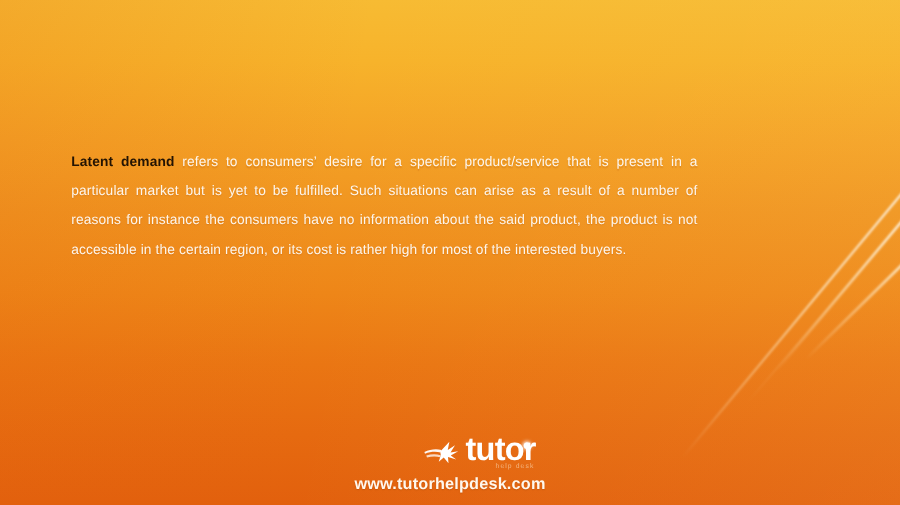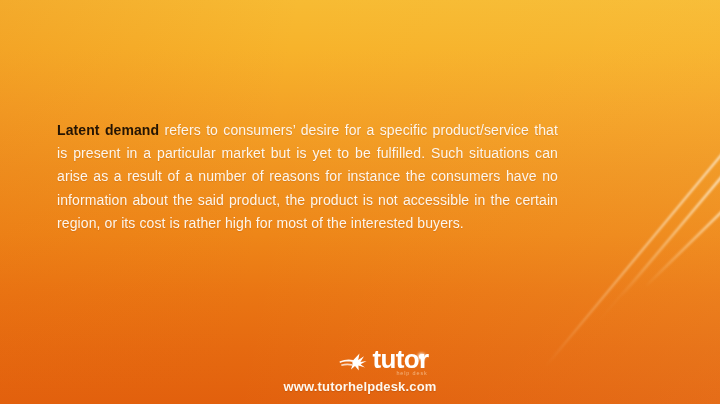--- a/index.html
+++ b/index.html
@@ -47,21 +47,21 @@
   }
 
   
   .copy {
     position:absolute;
     left:57px;
     top:119px;
     width:501px;
     text-align:justify;
     text-justify:inter-word;
-    font-size:14px;
+    font-size:11px;
     line-height:23.2px;
     color:#fdf6ec;
     letter-spacing:0.1px;
     text-shadow:0 1px 1px rgba(150,60,0,0.22);
   }
   .copy .lead {
     font-weight:bold;
     color:#241403;
     text-shadow:none;
   }

